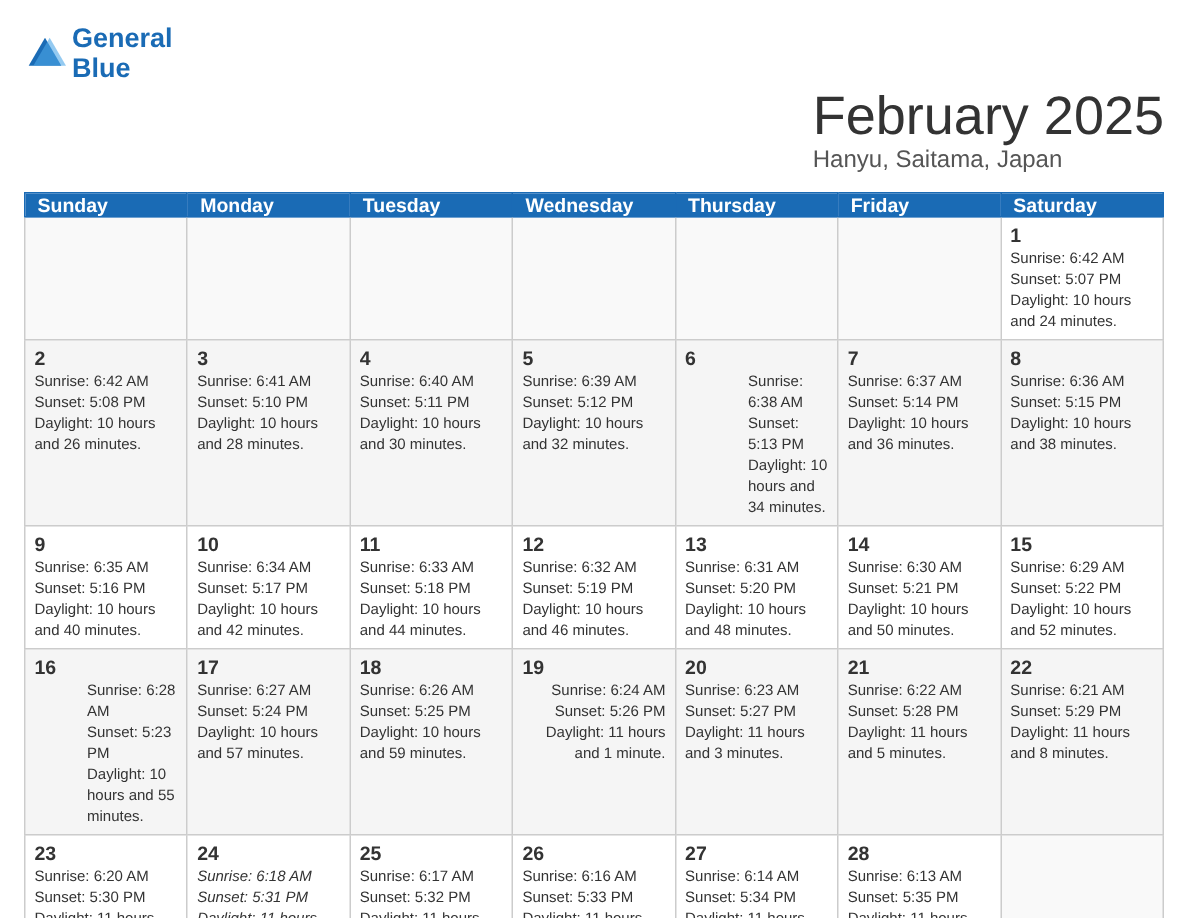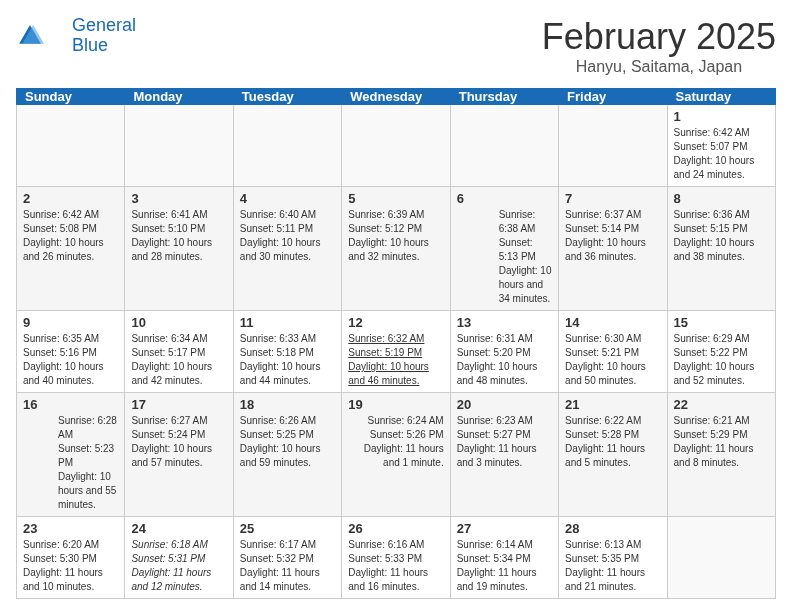--- a/index.html
+++ b/index.html
@@ -16,34 +16,34 @@
       align-items: flex-start;
       margin-bottom: 12px;
     }
     .logo {
       display: flex;
       align-items: center;
       gap: 4px;
     }
     .logo-text {
       font-size: 18px;
-      font-weight: normal;
+      font-weight: bold;
       color: #333;
       line-height: 1.1;
-      margin-left: 24px;
     }
     .logo-text span {
       color: #1a6bb5;
     }
     .logo-icon {
       width: 28px;
       height: 28px;
     }
     .title-block {
-      text-align: center;
+      text-align: left;
+      margin-top: 40px;
     }
     .month-title {
       font-size: 36px;
       font-weight: normal;
       color: #333;
     }
     .location-title {
       font-size: 16px;
       color: #555;
     }
@@ -200,21 +200,21 @@
 Daylight: 10 hours and 42 minutes.</div>
         </td>
         <td>
           <span class="day-num">11</span>
           <div class="day-info" style="white-space: pre-line;">Sunrise: 6:33 AM
 Sunset: 5:18 PM
 Daylight: 10 hours and 44 minutes.</div>
         </td>
         <td>
           <span class="day-num">12</span>
-          <div class="day-info" style="white-space: pre-line; text-decoration: underline;">Sunrise: 6:32 AM
+          <div class="day-info" style="white-space: pre-line;">Sunrise: 6:32 AM
 Sunset: 5:19 PM
 Daylight: 10 hours and 46 minutes.</div>
         </td>
         <td>
           <span class="day-num">13</span>
           <div class="day-info" style="white-space: pre-line;">Sunrise: 6:31 AM
 Sunset: 5:20 PM
 Daylight: 10 hours and 48 minutes.</div>
         </td>
         <td>

